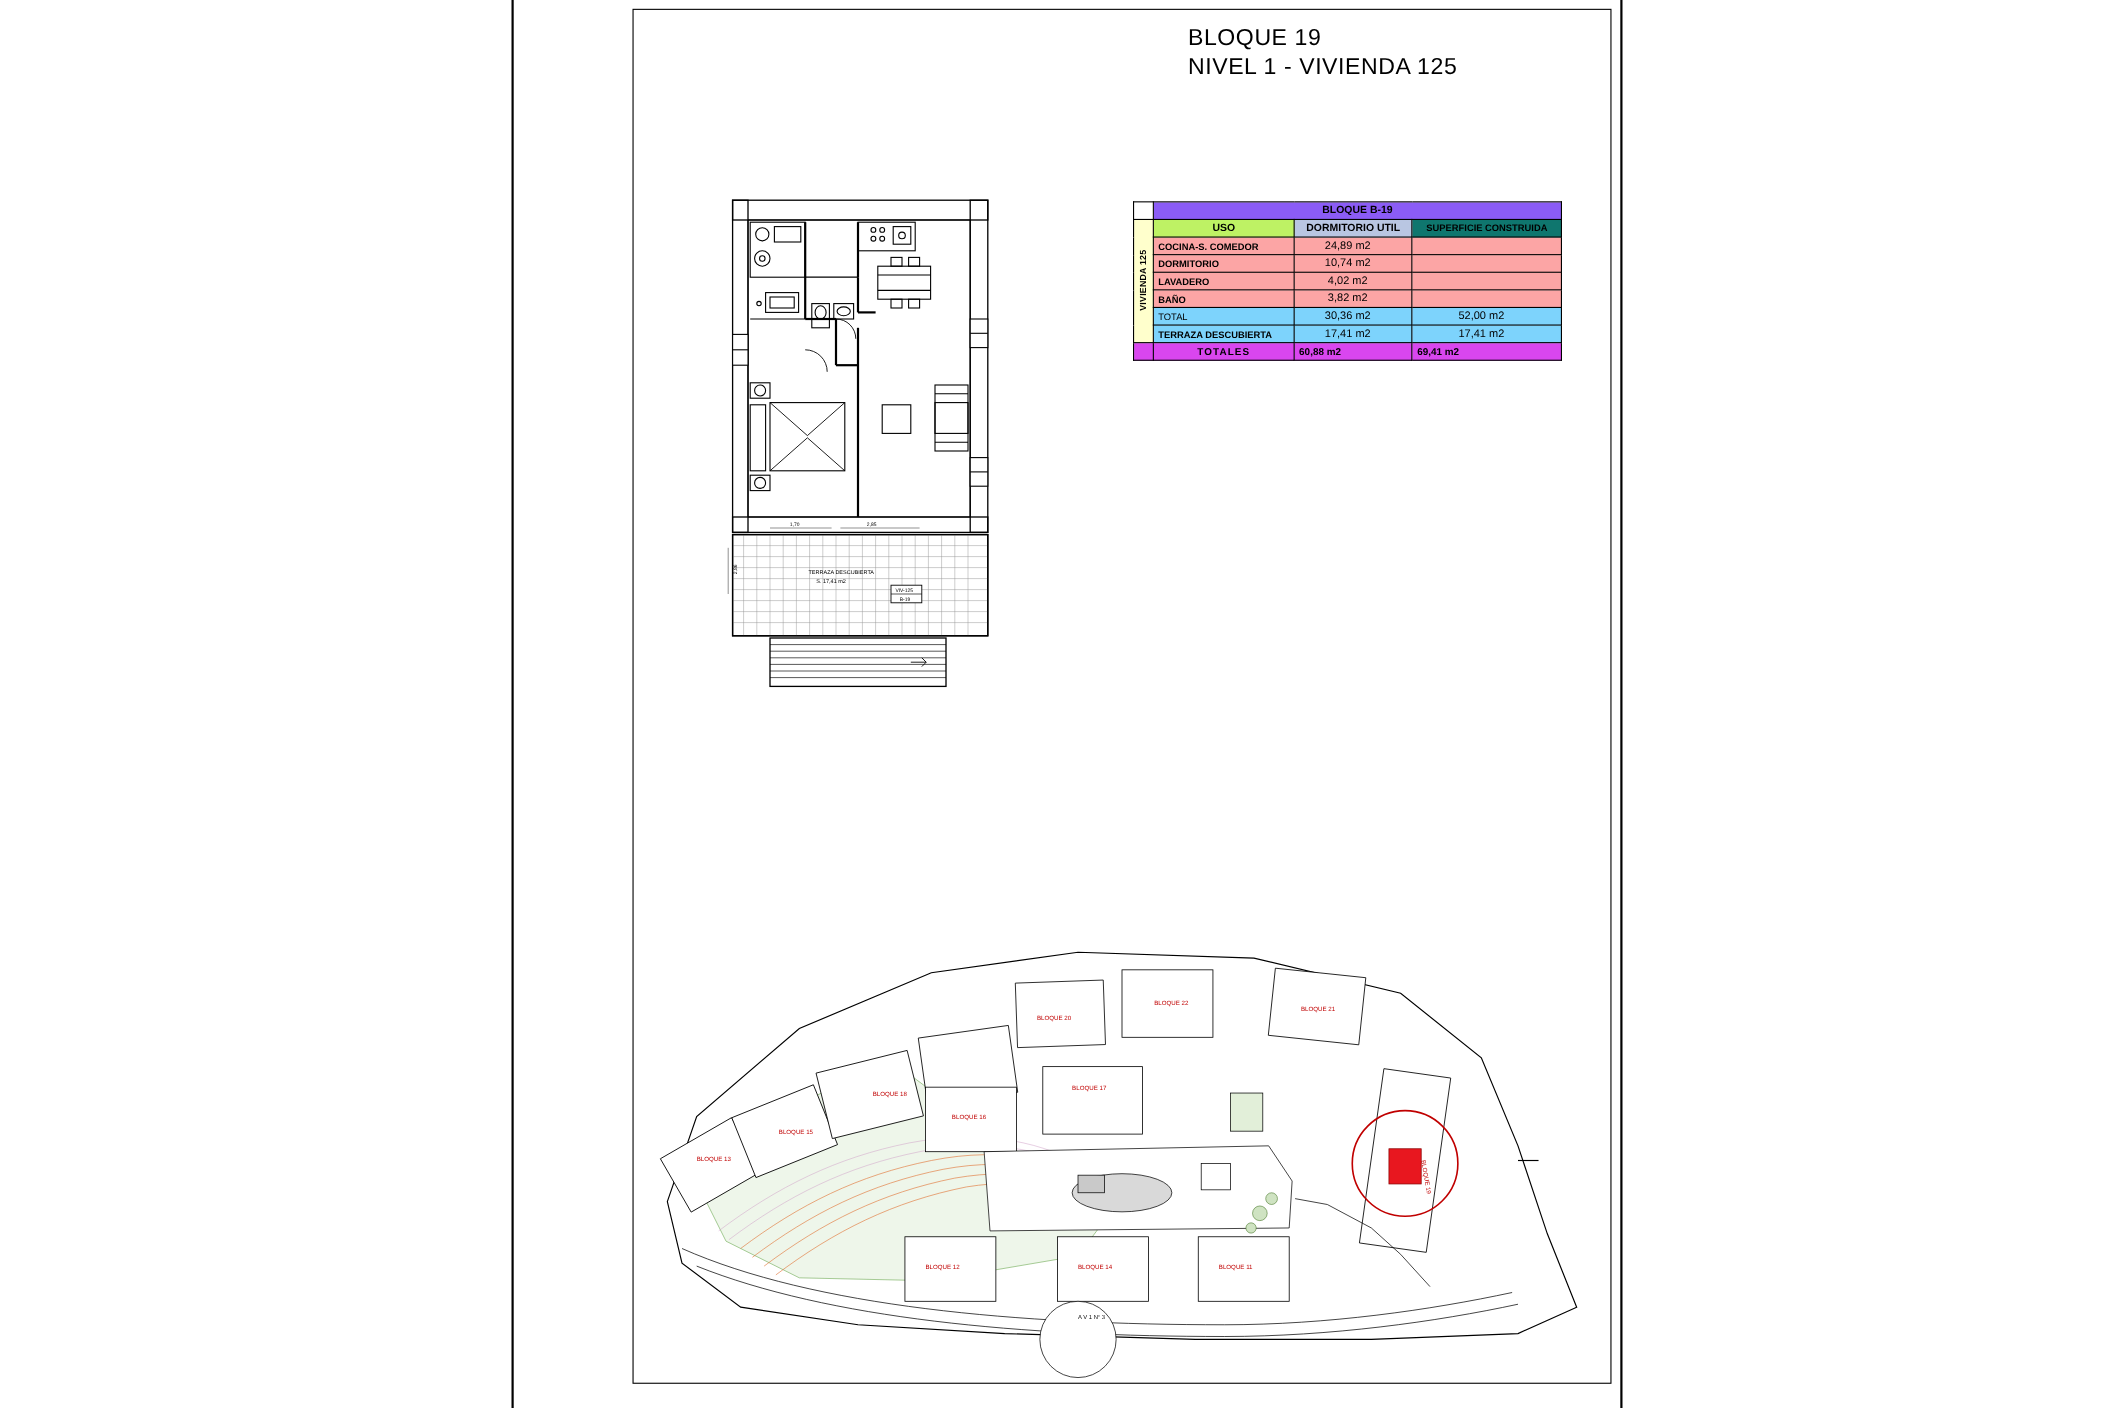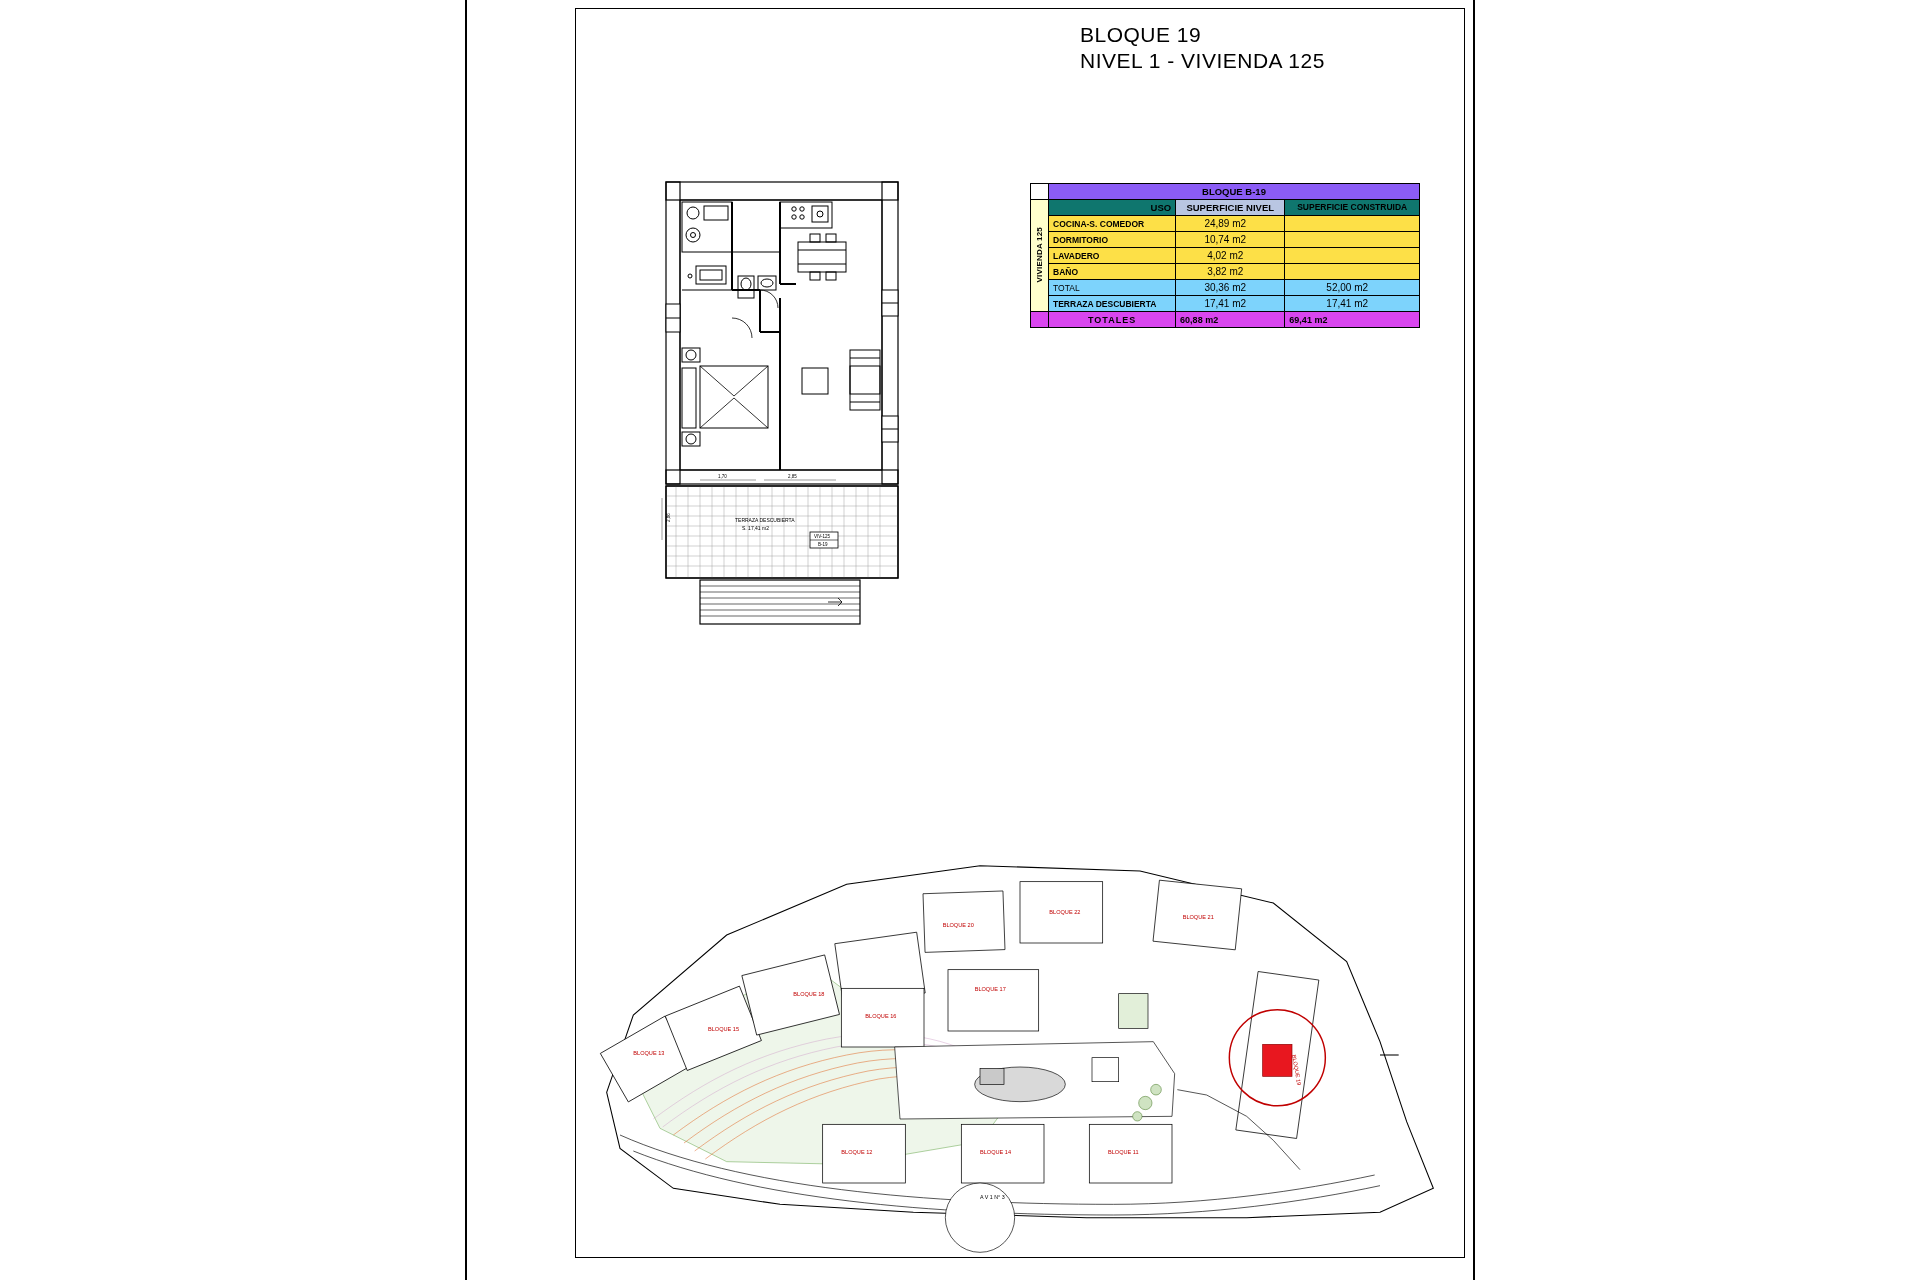--- a/index.html
+++ b/index.html
@@ -75,39 +75,39 @@
     height: 16px;
     box-sizing: border-box;
   }
   .hdr-blue {
     background: #8b5cf6;
     text-align: center;
     font-weight: bold;
     font-size: 9.5px;
   }
   .hdr-uso {
-    background: #0f766e;
-    text-align: right;
+    background: #bef264;
+    text-align: center;
     font-weight: bold;
     font-size: 9.5px;
   }
   .hdr-sup-util {
     background: #b9c6e2;
     text-align: center;
     font-weight: bold;
     font-size: 9.5px;
   }
   .hdr-sup-con {
     background: #0f766e;
     text-align: center;
     font-weight: bold;
     font-size: 8.5px;
     line-height: 9px;
   }
-  .cell-white { background: #fde047; }
+  .cell-white { background: #fca5a5; }
   .cell-green { background: #7dd3fc; }
   .cell-greenmid { background: #d946ef; }
   .rot-cell {
     background: #ffffcc;
     width: 16px;
     text-align: center;
     vertical-align: middle;
     padding: 0;
   }
   .rot-label {
@@ -164,21 +164,21 @@
     <tbody>
         <tr>
       <td class="empty-cell"></td>
       <td class="hdr-blue" colspan="3">BLOQUE B-19</td>
     </tr>
     <tr>
       <td class="rot-cell" rowspan="7">
         <span class="rot-label">VIVIENDA 125</span>
       </td>
       <td class="hdr-uso">USO</td>
-      <td class="hdr-sup-util">SUPERFICIE NIVEL</td>
+      <td class="hdr-sup-util">DORMITORIO UTIL</td>
       <td class="hdr-sup-con">SUPERFICIE CONSTRUIDA</td>
     </tr>
     <tr>
       <td class="cell-white r-label">COCINA-S. COMEDOR</td>
       <td class="cell-white r-val">24,89 m2</td>
       <td class="cell-white r-val"></td>
     </tr>
     <tr>
       <td class="cell-white r-label">DORMITORIO</td>
       <td class="cell-white r-val">10,74 m2</td>

